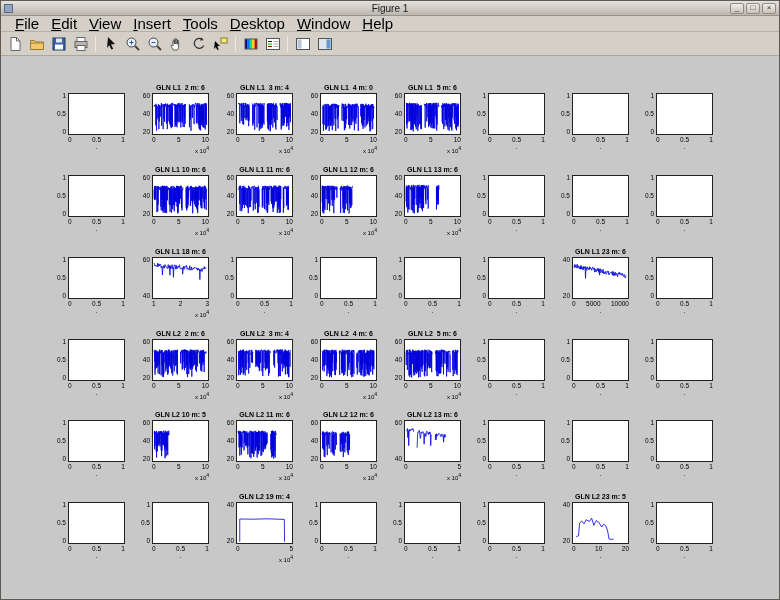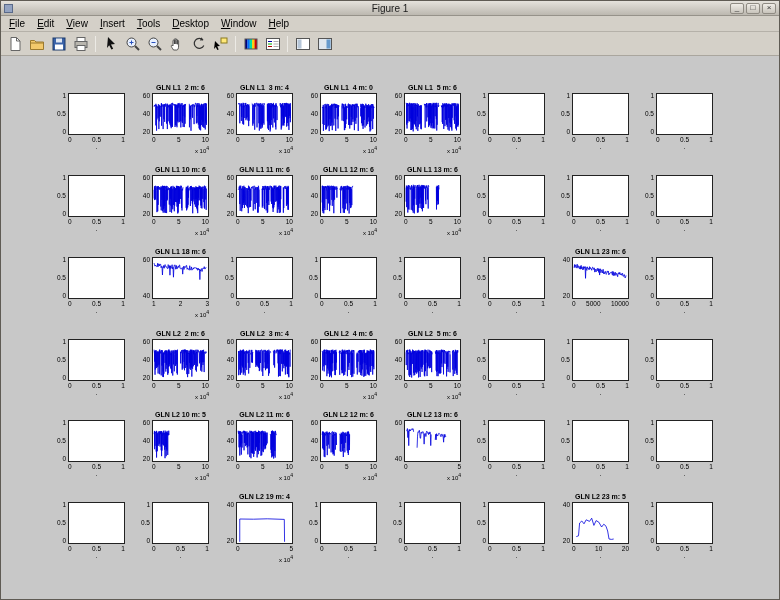--- a/index.html
+++ b/index.html
@@ -4,21 +4,21 @@
 <style>
   *{box-sizing:border-box;margin:0;padding:0;}
   html,body{width:780px;height:600px;}
   body{font-family:"Liberation Sans","DejaVu Sans",sans-serif;background:#9a9a9a;}
   .window{width:780px;height:600px;border:1px solid #5f5b54;display:flex;flex-direction:column;background:#d4d0c8;}
   .titlebar{flex:0 0 15px;height:15px;background:linear-gradient(#e5e2dc,#bcb8b0);display:flex;align-items:center;position:relative;border-bottom:1px solid #96928a;padding:0 3px;}
   .title-icon{width:9px;height:9px;background:#93a3c2;border:1px solid #5a6a8a;flex:0 0 9px;}
   .title-text{position:absolute;left:0;right:0;text-align:center;font-size:10px;color:#1a1a1a;pointer-events:none;}
   .title-controls{margin-left:auto;display:flex;gap:2px;z-index:1;}
   .tc-btn{width:14px;height:11px;font-size:8px;line-height:8px;text-align:center;background:linear-gradient(#f0ede7,#c8c4bc);border:1px solid #8f8b83;border-radius:2px;color:#333;padding:0;font-family:inherit;}
-  .menubar{flex:0 0 16px;height:16px;display:flex;align-items:center;padding:0 2px;background:#d4d0c8;border-bottom:1px solid #b5b1a9;font-size:10px;color:#000;}
+  .menubar{flex:0 0 16px;height:16px;display:flex;align-items:center;padding:0 8px;background:#d4d0c8;border-bottom:1px solid #b5b1a9;font-size:15px;color:#000;}
   .menu-item{padding:1px 6px;cursor:default;}
   .toolbar{flex:0 0 24px;height:24px;display:flex;align-items:center;padding:0 3px;gap:1px;background:#d4d0c8;border-bottom:1px solid #aaa69e;}
   .tb-btn{width:21px;height:20px;border:1px solid transparent;background:transparent;padding:1px;}
   .tb-btn svg{width:16px;height:16px;display:block;margin:auto;}
   .tb-sep{width:1px;height:16px;background:#9d9991;margin:0 3px;border-right:1px solid #eceae5;}
   .canvas{flex:1;background:#c8c8c8;padding:24px 54px 28px 52px;overflow:hidden;}
   .plot-grid{display:grid;grid-template-columns:repeat(8,1fr);grid-template-rows:repeat(6,1fr);width:100%;height:100%;}
   .subplot{display:flex;flex-direction:column;padding-top:4px;padding-right:12px;}
   .sp-row{display:flex;}
   .sp-spacer{flex:0 0 15px;}

